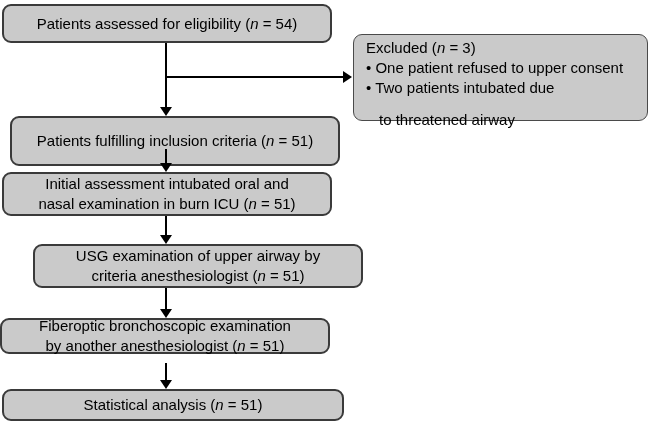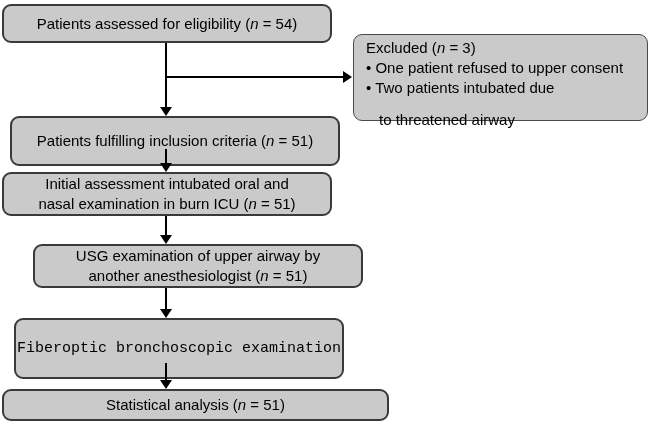--- a/index.html
+++ b/index.html
@@ -120,35 +120,36 @@
       <div class="line"><span>nasal examination in burn ICU (</span><span class="nvar">n</span><span> = 51)</span></div>
     </div>
   </div>
 
   <div class="vline" style="left:165px; top:216px; height:19px;"></div>
   <div class="arrow-down" style="left:160px; top:235px;"></div>
 
   <div class="box main" style="left:2px; top:244px; width:330px; height:44px;margin-left:31px;">
     <div class="box-lines">
       <div class="line"><span>USG examination of upper airway by</span></div>
-      <div class="line"><span>another anesthesiologist (</span><span class="nvar">n</span><span> = 51)</span></div>
+      <div class="line"><span>criteria anesthesiologist (</span><span class="nvar">n</span><span> = 51)</span></div>
     </div>
   </div>
 
   <div class="vline" style="left:165px; top:288px; height:21px;"></div>
   <div class="arrow-down" style="left:160px; top:309px;"></div>
 
-  <div class="box main" style="left:14px; top:318px; width:330px; height:61px;font-family:Liberation Mono, monospace;">
+  <div class="box main" style="left:0; top:318px; width:330px; height:36px;">
     <div class="box-lines">
       <div class="line"><span>Fiberoptic bronchoscopic examination</span></div>
+      <div class="line"><span>by another anesthesiologist (</span><span class="nvar">n</span><span> = 51)</span></div>
     </div>
   </div>
 
   <div class="vline" style="left:165px; top:363px; height:17px;"></div>
   <div class="arrow-down" style="left:160px; top:380px;"></div>
 
-  <div class="box main" style="left:2px; top:389px; width:387px; height:32px;">
+  <div class="box main" style="left:2px; top:389px; width:342px; height:32px;">
     <div class="box-lines">
       <div class="line"><span>Statistical analysis (</span><span class="nvar">n</span><span> = 51)</span></div>
     </div>
   </div>
 
 </div>
 
 </body></html>

